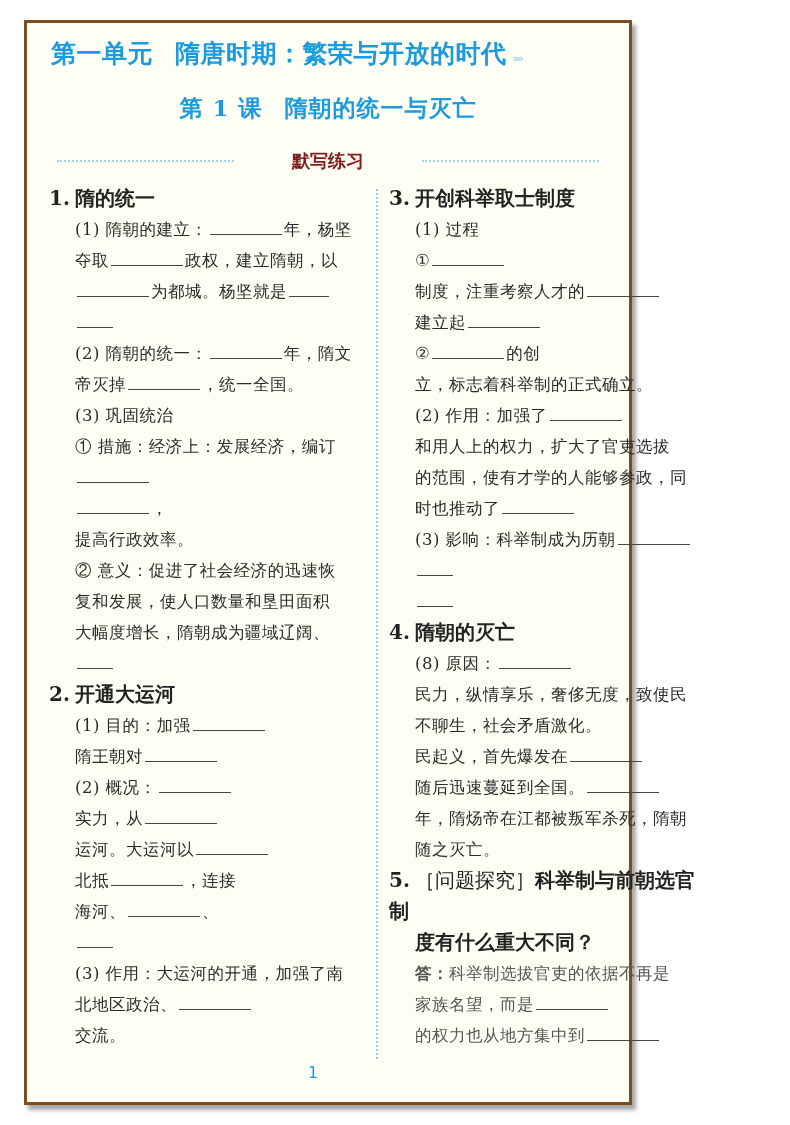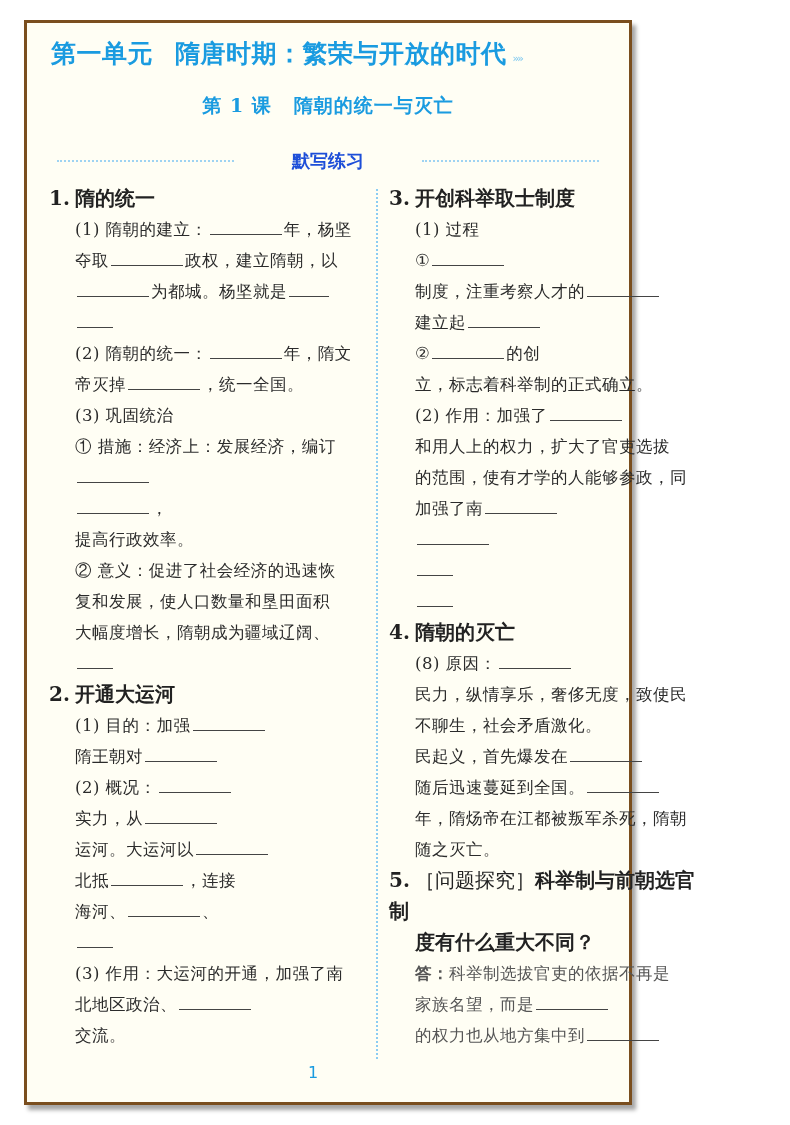--- a/index.html
+++ b/index.html
@@ -6,26 +6,26 @@
   body { width:790px; height:1125px; position:relative; overflow:hidden;
          font-family:"DejaVu Serif","Liberation Serif",serif; color:#2b2b2b; }
   .page { position:absolute; left:24px; top:20px; width:608px; height:1085px;
           background:#fffef4; border:3px solid #7a4e1e; box-sizing:border-box;
           box-shadow:4px 5px 4px rgba(0,0,0,0.35); }
   .unit-title { position:absolute; left:24px; top:14px; font-family:"DejaVu Sans","Liberation Sans",sans-serif;
                 font-weight:bold; font-size:25px; color:#1a9be0; letter-spacing:0.5px; white-space:nowrap; }
   .unit-title .gap { display:inline-block; width:22px; }
   .unit-title .chev { font-size:11px; color:#7cc7ef; font-weight:normal; margin-left:6px; letter-spacing:-2px; }
   .lesson-title { position:absolute; left:0; right:0; top:70px; text-align:center; font-weight:bold;
-                  font-size:19px; color:#1a9be0; letter-spacing:1px; white-space:nowrap; }
+                  font-size:23px; color:#1a9be0; letter-spacing:1px; white-space:nowrap; }
   .lesson-title .gap { display:inline-block; width:22px; }
   .section-head { position:absolute; left:30px; right:30px; top:126px; height:24px; display:flex; align-items:center; }
   .section-head .dots { flex:1; border-top:2px dotted #9ed3f2; height:0; }
   .section-head .label { font-family:"DejaVu Sans","Liberation Sans",sans-serif; font-weight:bold; font-size:18px;
-                         color:#1d4ed8; padding:0 58px; }
+                         color:#7f1d1d; padding:0 58px; }
   .divider { position:absolute; left:349px; top:166px; height:870px; border-left:2px dotted #8ccdf3; }
   .col { position:absolute; top:160px; font-size:16.5px; line-height:31px; }
   .col.left { left:22px; width:310px; }
   .col.right { left:362px; width:320px; }
   .q-head { font-family:"DejaVu Sans","Liberation Sans",sans-serif; font-weight:bold; font-size:20px; color:#222; margin:0; }
   .q-head .num { display:inline-block; width:26px; font-family:"DejaVu Serif","Liberation Serif",serif; }
   .line { padding-left:26px; white-space:nowrap; letter-spacing:0.5px; }
   .blank { display:inline-block; border-bottom:1px solid #444; height:1px; vertical-align:baseline; margin:0 2px; }
   .answer-label { font-family:"DejaVu Sans","Liberation Sans",sans-serif; font-weight:bold; }
   .answer .line { color:#555; }
@@ -94,22 +94,22 @@
     <div id="q3-lines">
         <div class="line"><span>(1) 过程</span></div>
         <div class="line"><span>①</span><span class="blank" style="width: 72px;"></span></div>
         <div class="line"><span>制度，注重考察人才的</span><span class="blank" style="width: 72px;"></span></div>
         <div class="line"><span>建立起</span><span class="blank" style="width: 72px;"></span></div>
         <div class="line"><span>②</span><span class="blank" style="width: 72px;"></span><span>的创</span></div>
         <div class="line"><span>立，标志着科举制的正式确立。</span></div>
         <div class="line"><span>(2) 作用：加强了</span><span class="blank" style="width: 72px;"></span></div>
         <div class="line"><span>和用人上的权力，扩大了官吏选拔</span></div>
         <div class="line"><span>的范围，使有才学的人能够参政，同</span></div>
-        <div class="line"><span>加强了南</span><span class="blank" style="width: 72px;"></span></div>
-        <div class="line"><span class="blank" style="width: 72px;"></span></div>
+        <div class="line"><span>时也推动了</span><span class="blank" style="width: 72px;"></span></div>
+        <div class="line"><span>(3) 影响：科举制成为历朝</span><span class="blank" style="width: 72px;"></span></div>
         <div class="line"><span class="blank" style="width: 36px;"></span></div>
         <div class="line"><span class="blank" style="width: 36px;"></span></div>
       </div>
 
     <div class="q-head"><span class="num">4.</span><span>隋朝的灭亡</span></div>
     <div id="q4-lines">
         <div class="line"><span>(8) 原因：</span><span class="blank" style="width: 72px;"></span></div>
         <div class="line"><span>民力，纵情享乐，奢侈无度，致使民</span></div>
         <div class="line"><span>不聊生，社会矛盾激化。</span></div>
         <div class="line"><span>民起义，首先爆发在</span><span class="blank" style="width: 72px;"></span></div>

